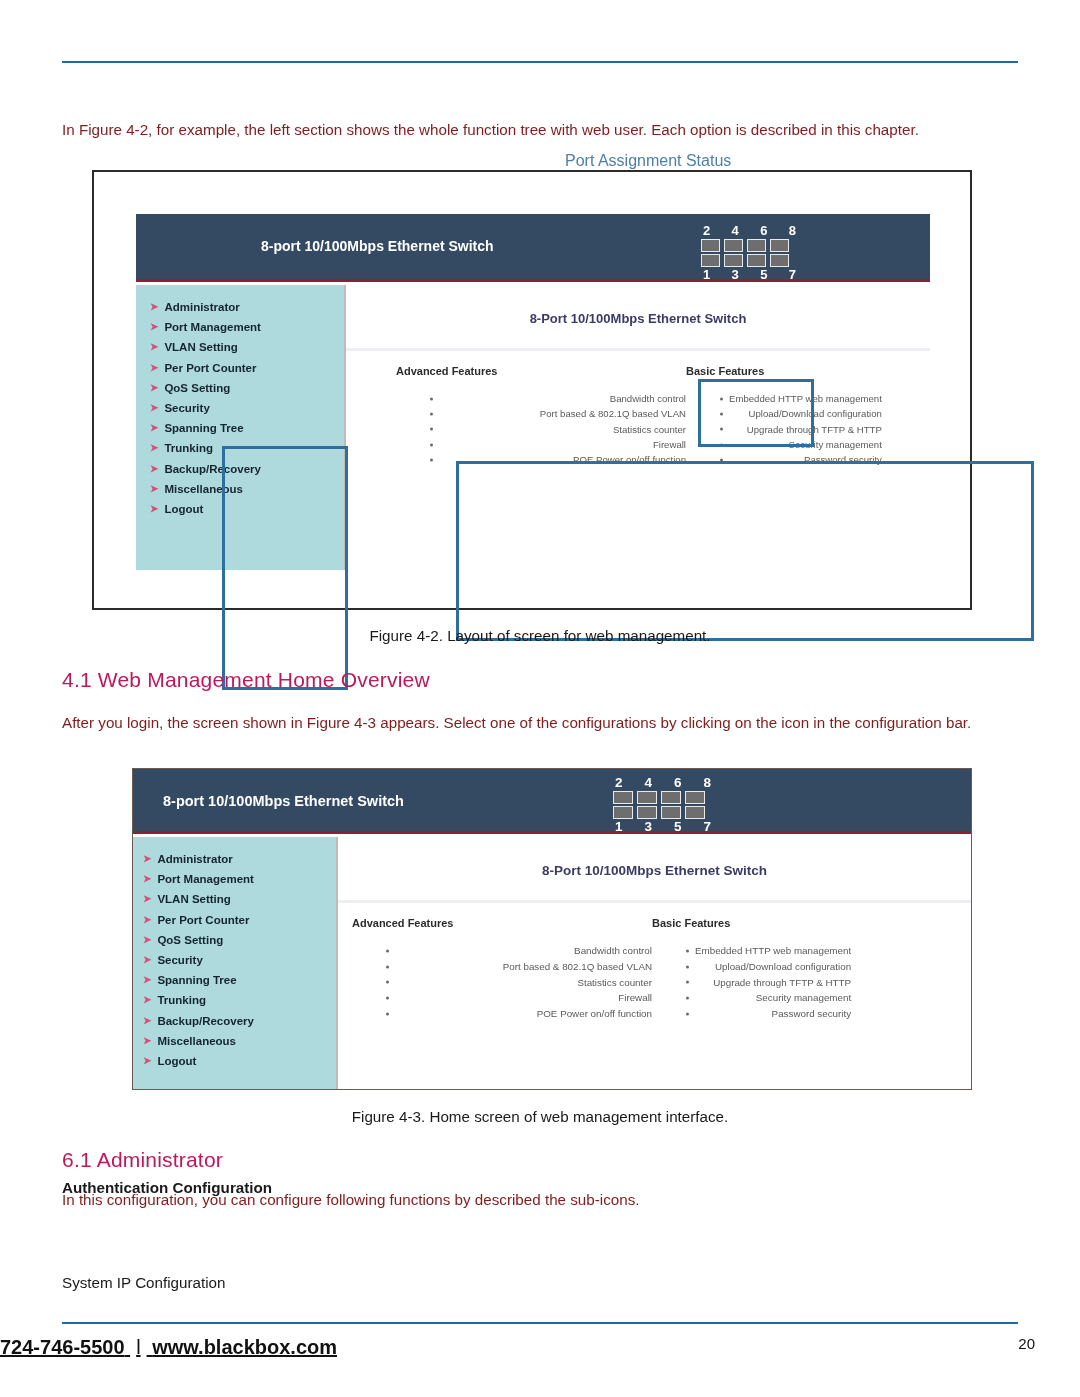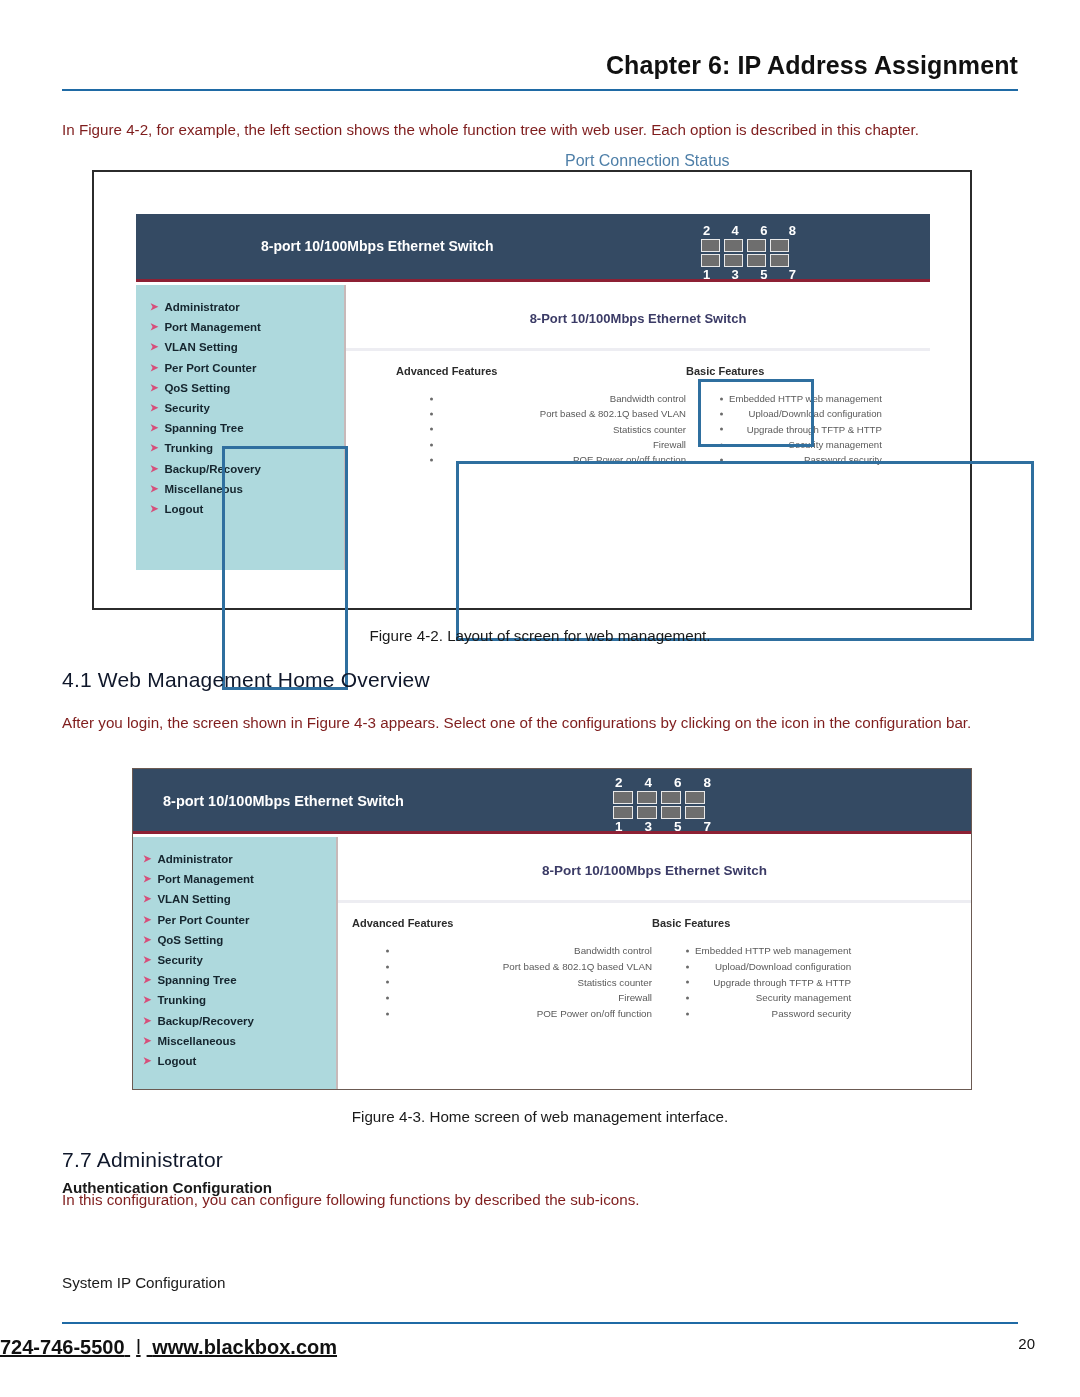--- a/index.html
+++ b/index.html
@@ -41,21 +41,21 @@
   .sec41-para { top:712px; width:960px; }
   .sec42-para { top:1189px; width:960px; }
   .sub-line { position:absolute; left:62px; font-size:15.2px; color:#1a1a1a; }
   .sub-line-1 { top:1179px;font-weight:bold; }
   .sub-line-2 { top:1274px; }
 
   .section-head {
     position:absolute;
     left:62px;
     font-size:21px;
-    color:#0f172a;
+    color:#be185d;
     font-weight:normal;
     letter-spacing:0.2px;
   }
   .sec41-head { top:668px; }
   .sec42-head { top:1148px; }
 
   .fig-caption {
     position:absolute;
     text-align:center;
     font-size:15.2px;
@@ -247,27 +247,26 @@
   #ui2 .feat-cols { padding:14px 0 0 14px; }
   #ui2 .feat-col:first-child { width:300px; }
   #ui2 .feat-head { font-size:11px; }
   #ui2 .feat-list { margin-top:14px; padding-left:34px; }
   #ui2 .feat-list li { font-size:9.8px; line-height:15.8px; padding-left:9px; }
 </style>
 </head>
 <body>
 
 <div class="page-header">
-  <div class="chapter-title">Chapter 6: IP Address Assignment</div>
   <div class="header-rule"></div>
 </div>
 
 <div class="para intro-para">In Figure 4-2, for example, the left section shows the whole function tree with web user. Each option is described in this chapter.</div>
 
-<div class="ann-label ann-port">Port Connection Status</div>
+<div class="ann-label ann-port">Port Assignment Status</div>
 <div class="ann-arrow" id="arrow-port">
   <div class="headup"></div>
     <div class="stem"></div>
 </div>
 
 <div class="ann-label ann-content">Configuration Content Screen</div>
 <div class="ann-arrow" id="arrow-content">
   <div class="stem"></div>
     <div class="headdown"></div>
 </div>
@@ -509,21 +508,21 @@
             </ul>
           </div>
         </div>
       </div>
     </div>
   </div>
 </div>
 
 <div class="fig-caption cap2">Figure 4-3. Home screen of web management interface.</div>
 
-<div class="section-head sec42-head">7.7 Administrator</div>
+<div class="section-head sec42-head">6.1 Administrator</div>
 <div class="para sec42-para">In this configuration, you can configure following functions by described the sub-icons.</div>
 <div class="sub-line sub-line-1">Authentication Configuration</div>
 <div class="sub-line sub-line-2">System IP Configuration</div>
 
 <div class="footer-rule"></div>
 <div class="footer-text">
   <span>724-746-5500</span>
   <span class="sep">l</span>
   <span>www.blackbox.com</span>
 </div>

